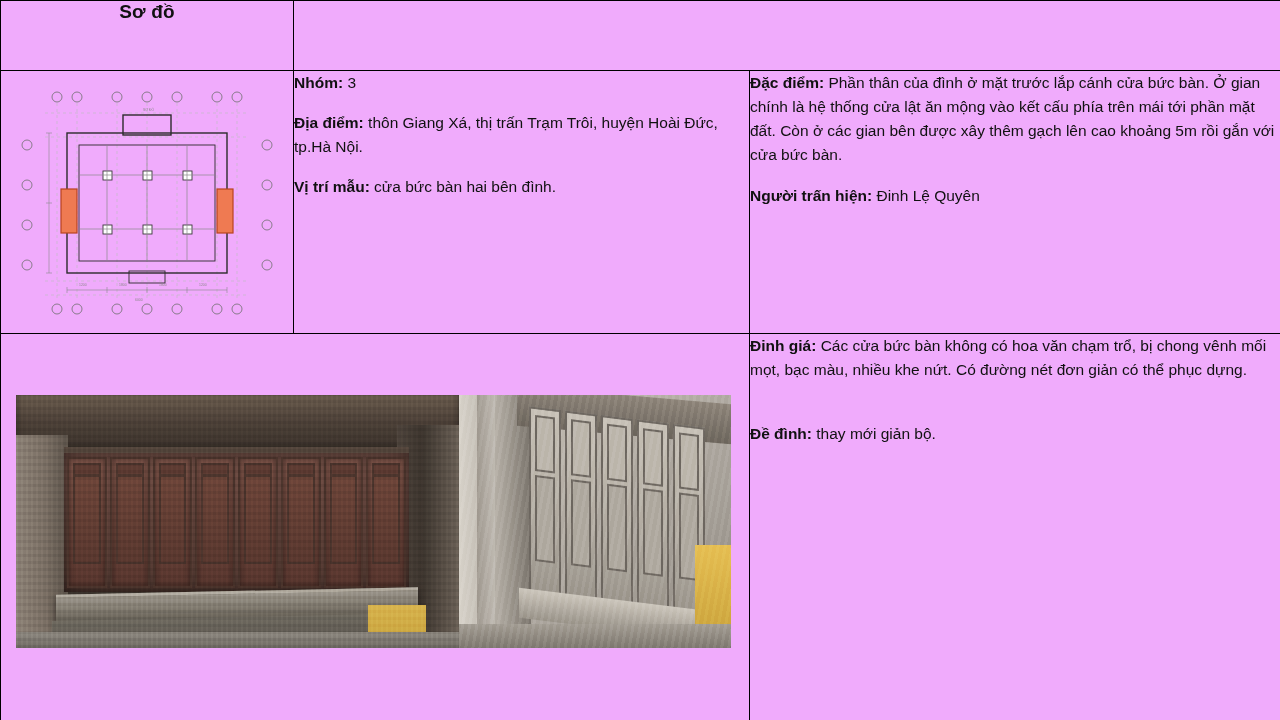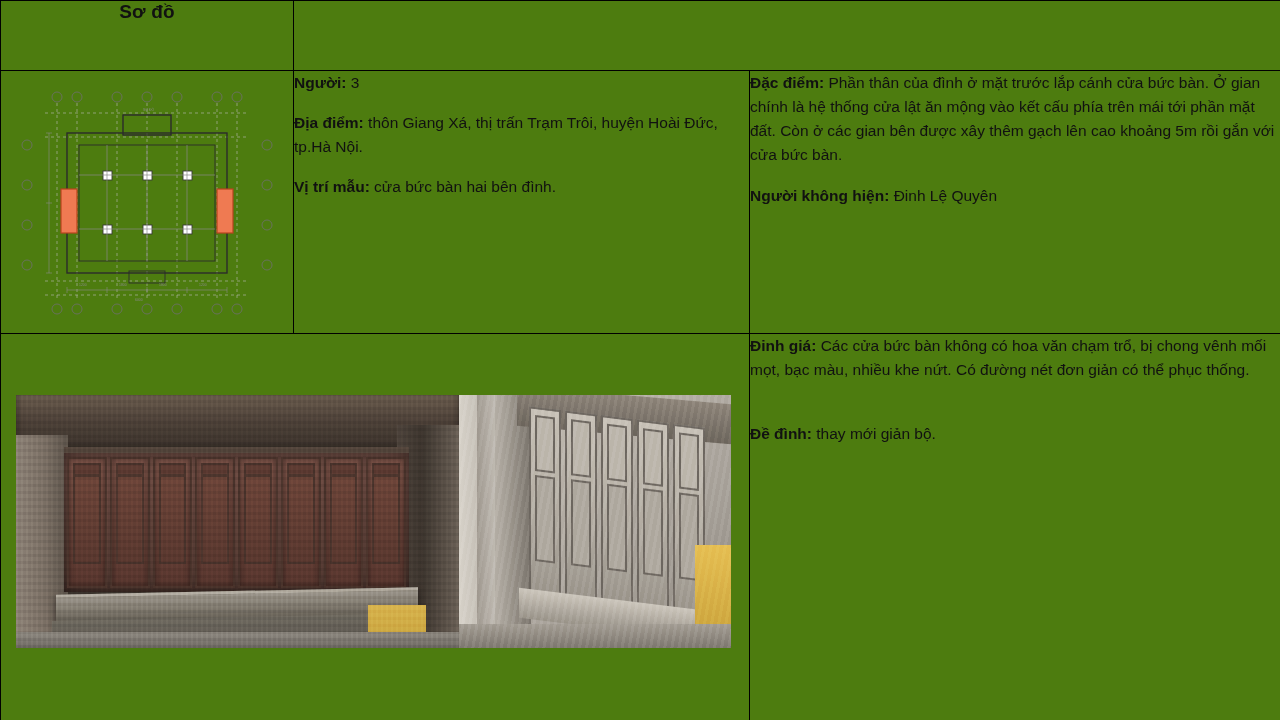--- a/index.html
+++ b/index.html
@@ -8,21 +8,21 @@
     width: 1280px; height: 720px;
     background: #ffffff;
     font-family: "Liberation Sans", sans-serif;
     color: #111111;
     overflow: hidden;
   }
   .sheet {
     position: relative;
     width: 1280px;
     height: 720px;
-    background: #4d7c0f;
+    background: #f0abfc;
   }
   table.doc {
     border-collapse: collapse;
     table-layout: fixed;
     width: 1280px;
     height: 720px;
   }
   table.doc td {
     border: 1px solid #000000;
     vertical-align: top;
@@ -349,40 +349,40 @@
                 <text x="182" y="201">1200</text>
                 <text x="118" y="216">6000</text>
                 <text x="126" y="26">SƠ ĐỒ</text>
               </g>
             </svg>
           </div>
         </td>
 
         <td class="pad">
           <p class="para">
-            <span class="lbl">Người:</span>
+            <span class="lbl">Nhóm:</span>
             <span>3</span>
           </p>
           <p class="para">
             <span class="lbl">Địa điểm:</span>
             <span>thôn Giang Xá, thị trấn Trạm Trôi, huyện Hoài Đức, tp.Hà Nội.</span>
           </p>
           <p class="para">
             <span class="lbl">Vị trí mẫu:</span>
             <span>cửa bức bàn hai bên đình.</span>
           </p>
         </td>
 
         <td class="cell-right">
           <p class="para">
             <span class="lbl">Đặc điểm:</span>
             <span>Phần thân của đình ở mặt trước lắp cánh cửa bức bàn. Ở gian chính là hệ thống cửa lật ăn mộng vào kết cấu phía trên mái tới phần mặt đất. Còn ở các gian bên được xây thêm gạch lên cao khoảng 5m rồi gắn với cửa bức bàn.</span>
           </p>
           <p class="para">
-            <span class="lbl">Người không hiện:</span>
+            <span class="lbl">Người trấn hiện:</span>
             <span>Đinh Lệ Quyên</span>
           </p>
         </td>
       </tr>
 
       <tr class="r-photos">
         <td colspan="2" class="photo-cell">
           <div class="photos">
             <div class="photo photo-a">
               <div class="sky"></div>
@@ -421,21 +421,21 @@
               <div class="yellow"></div>
               <div class="floor"></div>
               <div class="grain"></div>
             </div>
           </div>
         </td>
 
         <td class="eval-cell">
           <p class="para">
             <span class="lbl">Đinh giá:</span>
-            <span>Các cửa bức bàn không có hoa văn chạm trổ, bị chong vênh mối mọt, bạc màu, nhiều khe nứt. Có đường nét đơn giản có thể phục thống.</span>
+            <span>Các cửa bức bàn không có hoa văn chạm trổ, bị chong vênh mối mọt, bạc màu, nhiều khe nứt. Có đường nét đơn giản có thể phục dựng.</span>
           </p>
           <p class="para">
             <span class="lbl">Đề đình:</span>
             <span> thay mới giản bộ.</span>
           </p>
         </td>
       </tr>
     </tbody>
   </table>
 </div>

